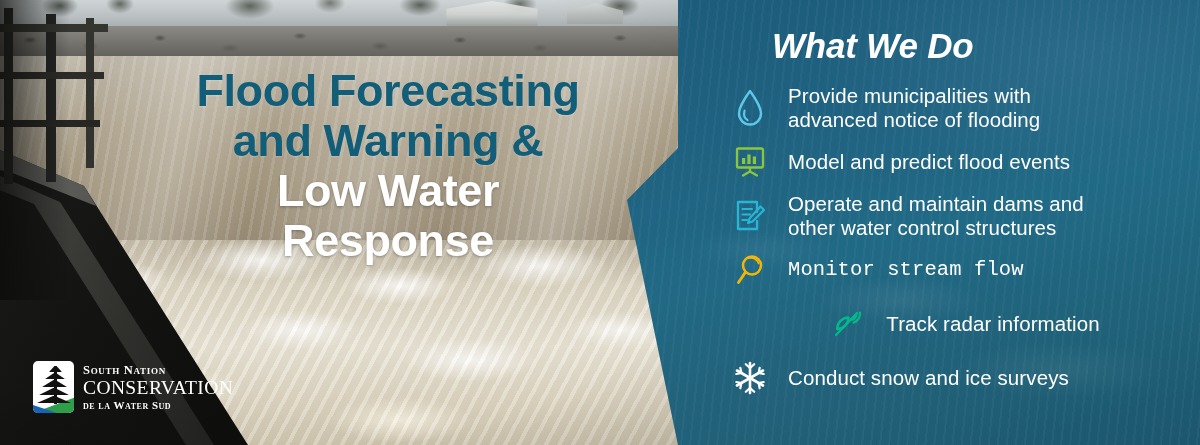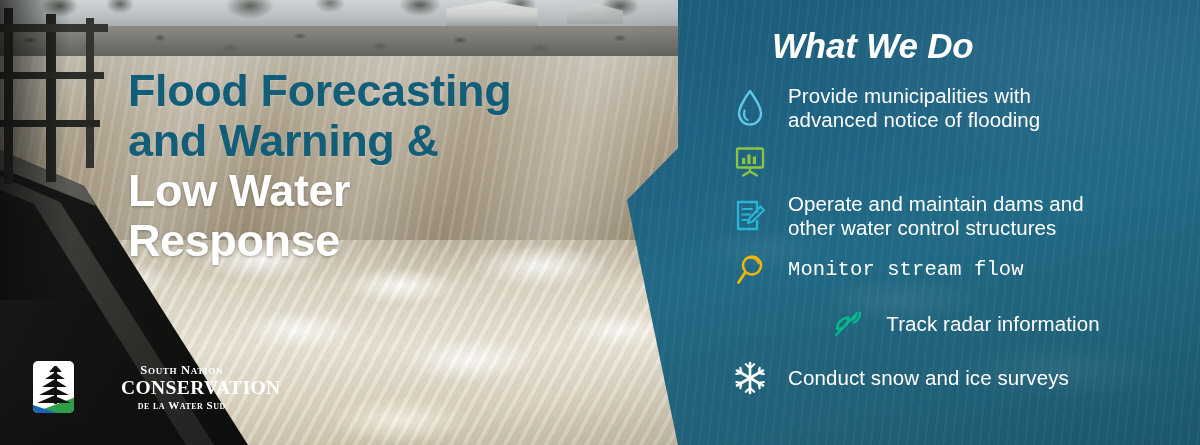--- a/index.html
+++ b/index.html
@@ -137,24 +137,24 @@
     background:radial-gradient(ellipse 130% 120% at 45% 45%, rgba(0,0,0,0) 45%, rgba(0,0,0,.30) 100%);
   }
 
   
   .title {
     position:absolute; left:128px; top:66px; width:520px; z-index:6;
     font-weight:700; font-size:45px; line-height:50px; letter-spacing:-.4px;
   }
   .title .l-dark  { color:#125d77; text-shadow:0 1px 2px rgba(255,255,255,.22); }
   .title .l-light { color:#ffffff; text-shadow:0 1px 3px rgba(0,0,0,.30); }
-  .title span { display:block; }
-
-  
-  .logo { position:absolute; left:33px; top:361px; z-index:7; display:flex; align-items:center; gap:9px;text-align:center; }
+  .title span { display:block;text-align:center; }
+
+  
+  .logo { position:absolute; left:33px; top:361px; z-index:7; display:flex; align-items:center; gap:9px; }
   .logo-mark {
     width:41px; height:52px; border-radius:5px; background:#ffffff;
     position:relative; overflow:hidden; flex:0 0 auto;
   }
   .lm-hill {
     position:absolute; left:0; bottom:0; width:41px; height:20px;
     background:#2e9e4a; clip-path:polygon(0 100%, 100% 24%, 100% 100%);
   }
   .lm-water {
     position:absolute; left:0; bottom:0; width:24px; height:12px;
@@ -164,21 +164,21 @@
   .lm-b {
     position:absolute; background:#111; height:4px; border-radius:1px;
   }
   .lm-b.t  { left:16px; top:5px;  width:13px; clip-path:polygon(42% 0,58% 0,100% 100%,0 100%); height:6px;}
   .lm-b.b1 { left:12px; top:12px; width:20px; clip-path:polygon(45% 0,55% 0,100% 100%,0 100%); height:6px;}
   .lm-b.b2 { left:9px;  top:19px; width:25px; clip-path:polygon(46% 0,54% 0,100% 100%,0 100%); height:7px;}
   .lm-b.b3 { left:6px;  top:27px; width:30px; clip-path:polygon(47% 0,53% 0,100% 100%,0 100%); height:7px;}
   .lm-b.b4 { left:4px;  top:35px; width:34px; clip-path:polygon(47% 0,53% 0,100% 100%,0 100%); height:7px;}
   .logo-text { color:#fff; font-family:"Liberation Serif", serif; line-height:1; }
   .lt-1 { font-size:12.5px; letter-spacing:.7px; font-variant:small-caps; font-weight:700; }
-  .lt-2 { font-size:19.5px; letter-spacing:.4px; font-weight:700; margin-top:2px;margin-left:38px; }
+  .lt-2 { font-size:19.5px; letter-spacing:.4px; font-weight:400; margin-top:2px; }
   .lt-3 { font-size:11px; letter-spacing:.5px; font-variant:small-caps; font-weight:700; margin-top:2px; }
 
   
   .panel {
     position:absolute; left:600px; top:0; width:600px; height:445px; z-index:5;
     background:
       radial-gradient(ellipse 60% 40% at 78% 12%, rgba(60,120,150,.38), transparent 70%),
       radial-gradient(ellipse 70% 45% at 30% 88%, rgba(40,95,120,.35), transparent 72%),
       linear-gradient(165deg,#1d5c7b 0%,#1f6180 26%,#216a86 52%,#1f6178 78%,#1c566e 100%);
     clip-path:polygon(78px 0, 600px 0, 600px 445px, 78px 445px, 27px 200px, 78px 148px);
@@ -292,20 +292,23 @@
         <svg width="34" height="34" viewBox="0 0 34 34">
           <rect x="4" y="3.5" width="26" height="19" rx="1.5" fill="none" stroke="#8cc63f" stroke-width="2.3"></rect>
           <rect x="9" y="13" width="3.2" height="6" fill="#8cc63f"></rect>
           <rect x="14.4" y="9.5" width="3.2" height="9.5" fill="#8cc63f"></rect>
           <rect x="19.8" y="11.5" width="3.2" height="7.5" fill="#8cc63f"></rect>
           <line x1="17" y1="22.5" x2="17" y2="27" stroke="#8cc63f" stroke-width="2.3"></line>
           <line x1="17" y1="26.5" x2="10" y2="30.5" stroke="#8cc63f" stroke-width="2.3" stroke-linecap="round"></line>
           <line x1="17" y1="26.5" x2="24" y2="30.5" stroke="#8cc63f" stroke-width="2.3" stroke-linecap="round"></line>
         </svg>
       </span>
+      <span class="txt">
+        <b>Model and predict flood events</b>
+      </span>
     </div>
 
     <div class="item i3">
       <span class="ico">
         <svg width="34" height="36" viewBox="0 0 34 36">
           <path d="M5 4 H24 V14 M5 4 V31 H24 V23" fill="none" stroke="#28b5d6" stroke-width="2.3" stroke-linejoin="round" stroke-linecap="round"></path>
           <line x1="9.5" y1="11" x2="19" y2="11" stroke="#28b5d6" stroke-width="2.1" stroke-linecap="round"></line>
           <line x1="9.5" y1="16.5" x2="17" y2="16.5" stroke="#28b5d6" stroke-width="2.1" stroke-linecap="round"></line>
           <line x1="9.5" y1="22" x2="14" y2="22" stroke="#28b5d6" stroke-width="2.1" stroke-linecap="round"></line>
           <path d="M27.5 8.5 L31 12 L19.5 23.5 L15 25 L16.5 20.5 Z" fill="none" stroke="#28b5d6" stroke-width="2.2" stroke-linejoin="round"></path>

